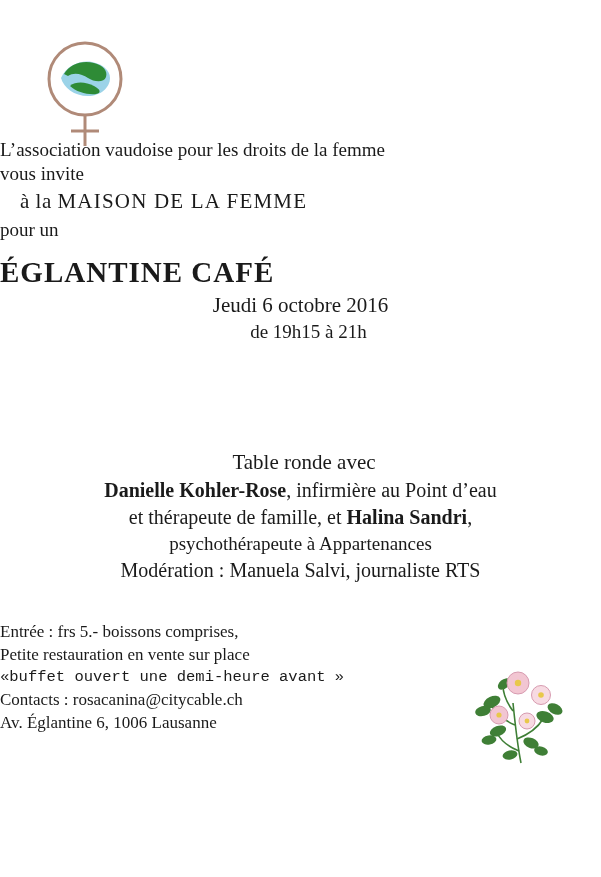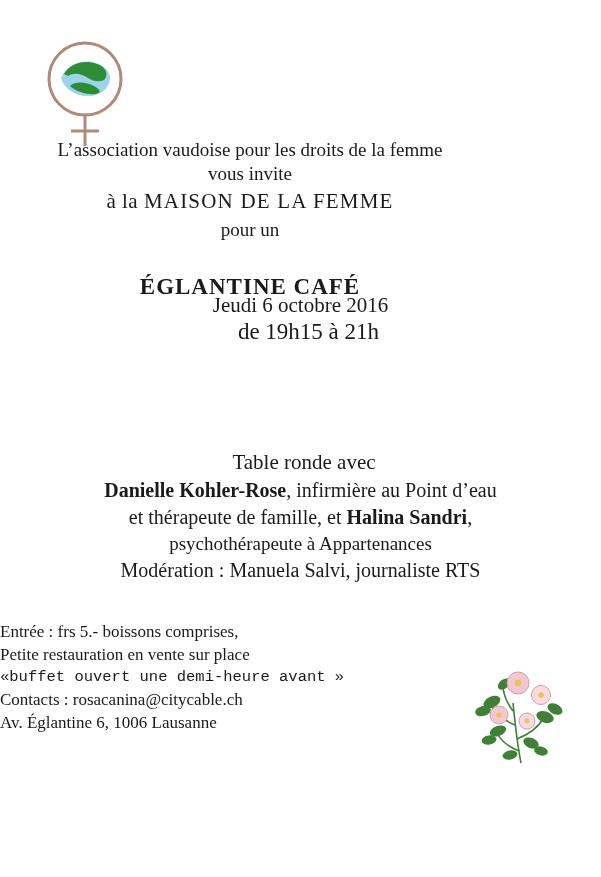--- a/index.html
+++ b/index.html
@@ -31,65 +31,65 @@
     height: 112px;
   }
   .logo svg { display: block; }
 
   
   .header-block {
     position: absolute;
     left: 0;
     top: 138px;
     width: 500px;
-    text-align: center;
   }
   .line-invite-1 {
     font-size: 19px;
     line-height: 24px;
   }
   .line-invite-2 {
     font-size: 19px;
     line-height: 24px;
   }
   .line-maison {
     font-size: 21px;
     line-height: 30px;
     letter-spacing: 0.5px;
+    padding-left: 20px;
   }
   .line-maison .caps {
     font-size: 21px;
     letter-spacing: 1.2px;
   }
   .line-pourun {
     font-size: 19px;
     line-height: 27px;
   }
   .title-main {
-    font-size: 23px;
+    font-size: 29px;
     font-weight: bold;
     letter-spacing: 1px;
     line-height: 46px;
-    margin-top: 21px;
+    margin-top: 6px;
   }
 
   
   .date-block {
     position: absolute;
     left: 0;
     top: 292px;
     width: 601px;
     text-align: center;
   }
   .date-line {
     font-size: 21px;
     line-height: 27px;
   }
   .time-line {
-    font-size: 23px;
+    font-size: 19px;
     line-height: 25px;
     margin-left: 16px;
   }
 
   
   .theme-frame {
     position: absolute;
     left: 76px;
     top: 345px;
     width: 450px;

